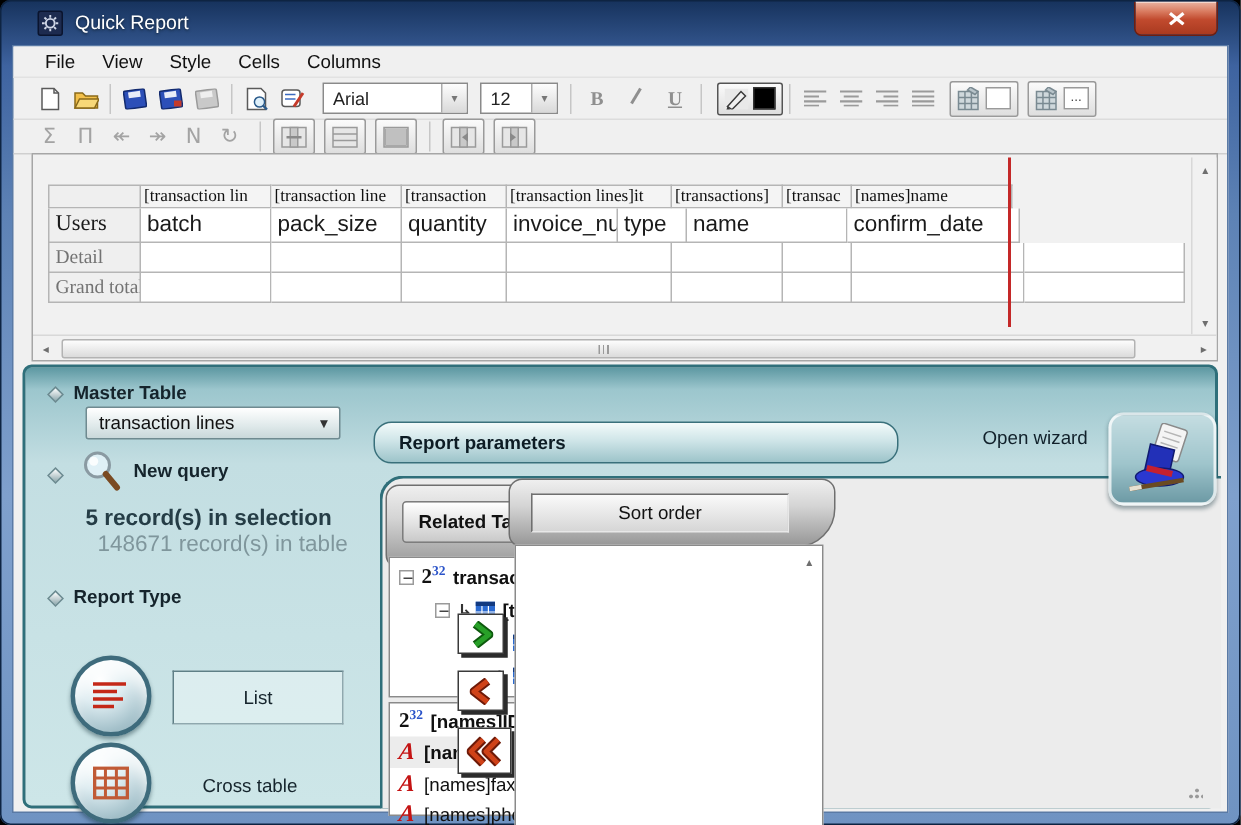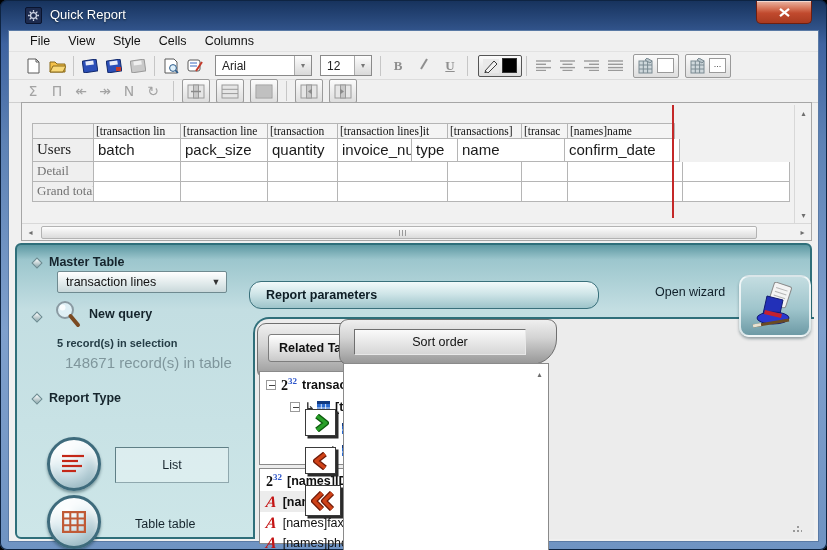--- a/index.html
+++ b/index.html
@@ -85,21 +85,21 @@
     border:2px solid #2f6f7a; border-radius:6px;
     background:linear-gradient(180deg,#5d98a2 0%,#9cc6cd 5%,#c3dee2 22%,#cde6e8 100%); }
   .bullet { position:absolute; width:8px; height:8px; transform:rotate(45deg);
     background:linear-gradient(135deg,#ffffff,#8fa8ad); border:1px solid #6c8a90; }
   .sd-label { position:absolute; font-size:12.5px; font-weight:bold; color:#15242c; }
   .sdd { position:absolute; left:40px; top:26px; width:170px; height:22px;
     border:1px solid #6f8a90; border-radius:2px;
     background:linear-gradient(180deg,#ffffff,#dfe9ea 60%,#c9d8da);
     display:flex; align-items:center; font-size:12.5px; color:#111; }
   .sdd .cv { flex:1; padding:0 8px; } .sdd .ca { width:20px; text-align:center; font-size:9px; color:#333; }
-  .count1 { position:absolute; left:40px; top:92px; font-size:11px; font-weight:bold; color:#253d46; }
+  .count1 { position:absolute; left:40px; top:92px; font-size:15px; font-weight:bold; color:#253d46; }
   .count2 { position:absolute; left:48px; top:109px; font-size:15px; color:#7f969c; }
   .roundbtn { position:absolute; width:54px; height:54px; border-radius:50%;
     border:3px solid #3e6b7c; box-shadow:0 2px 3px rgba(20,50,60,.45), inset 0 10px 10px rgba(255,255,255,.85);
     background:radial-gradient(circle at 35% 28%, #ffffff 0%, #dcebf0 35%, #a8c4cd 70%, #7fa2ae 100%);
     display:flex; align-items:center; justify-content:center; }
   .listbox { position:absolute; left:98px; top:202px; width:114px; height:36px;
     border:1px solid #8fa8ae; border-top-color:#5f7f86; border-left-color:#5f7f86;
     background:rgba(235,245,246,.55); display:flex; align-items:center; justify-content:center;
     font-size:12.5px; color:#15242c; }
   .crosslbl { position:absolute; left:118px; top:272px; font-size:12.5px; color:#15242c; }
@@ -487,21 +487,21 @@
         <svg width="24" height="22" viewBox="0 0 24 22">
             <rect x="1" y="1" width="22" height="20" fill="none" stroke="#c05a36" stroke-width="2.4"></rect>
             <g stroke="#c05a36" stroke-width="2">
               <line x1="8.3" y1="1" x2="8.3" y2="21"></line>
               <line x1="15.6" y1="1" x2="15.6" y2="21"></line>
               <line x1="1" y1="7.6" x2="23" y2="7.6"></line>
               <line x1="1" y1="14.3" x2="23" y2="14.3"></line>
             </g>
           </svg>
       </div>
-      <div class="crosslbl">Table table</div>
+      <div class="crosslbl">Cross table</div>
 
       <div class="pframe"></div>
       <div class="pill">Report parameters</div>
       <div class="openwiz">Open wizard</div>
       <div class="wizbtn">
         <svg width="52" height="48" viewBox="0 0 52 48">
           <rect x="22" y="2" width="18" height="22" rx="2" transform="rotate(18 31 13)" fill="#f4f4f4" stroke="#8a8a8a"></rect>
           <g transform="rotate(18 31 13)" stroke="#b5b5b5">
               <line x1="25" y1="7" x2="37" y2="7"></line>
               <line x1="25" y1="11" x2="37" y2="11"></line>

